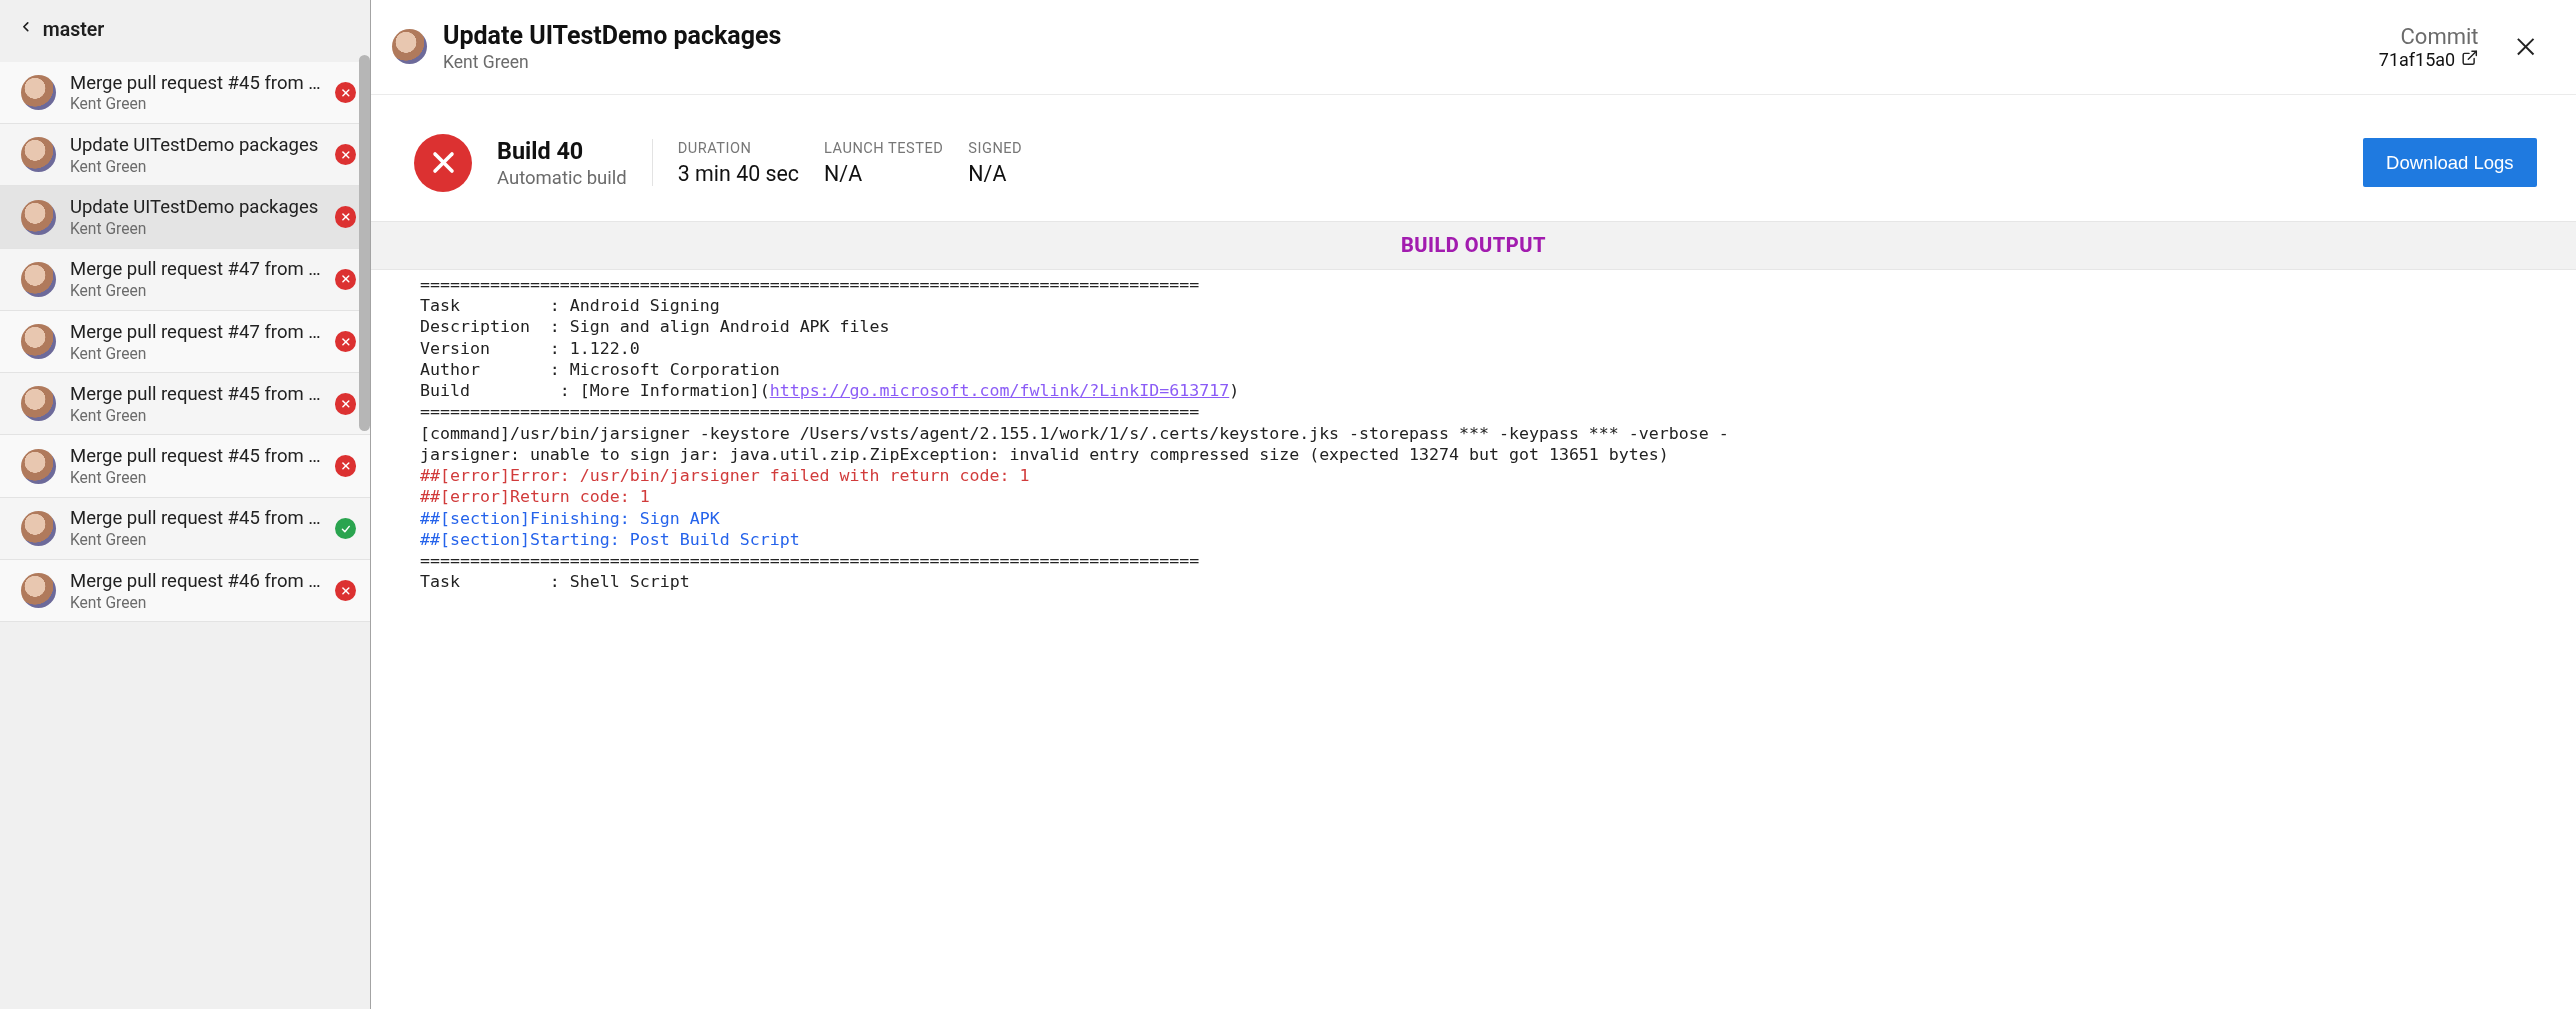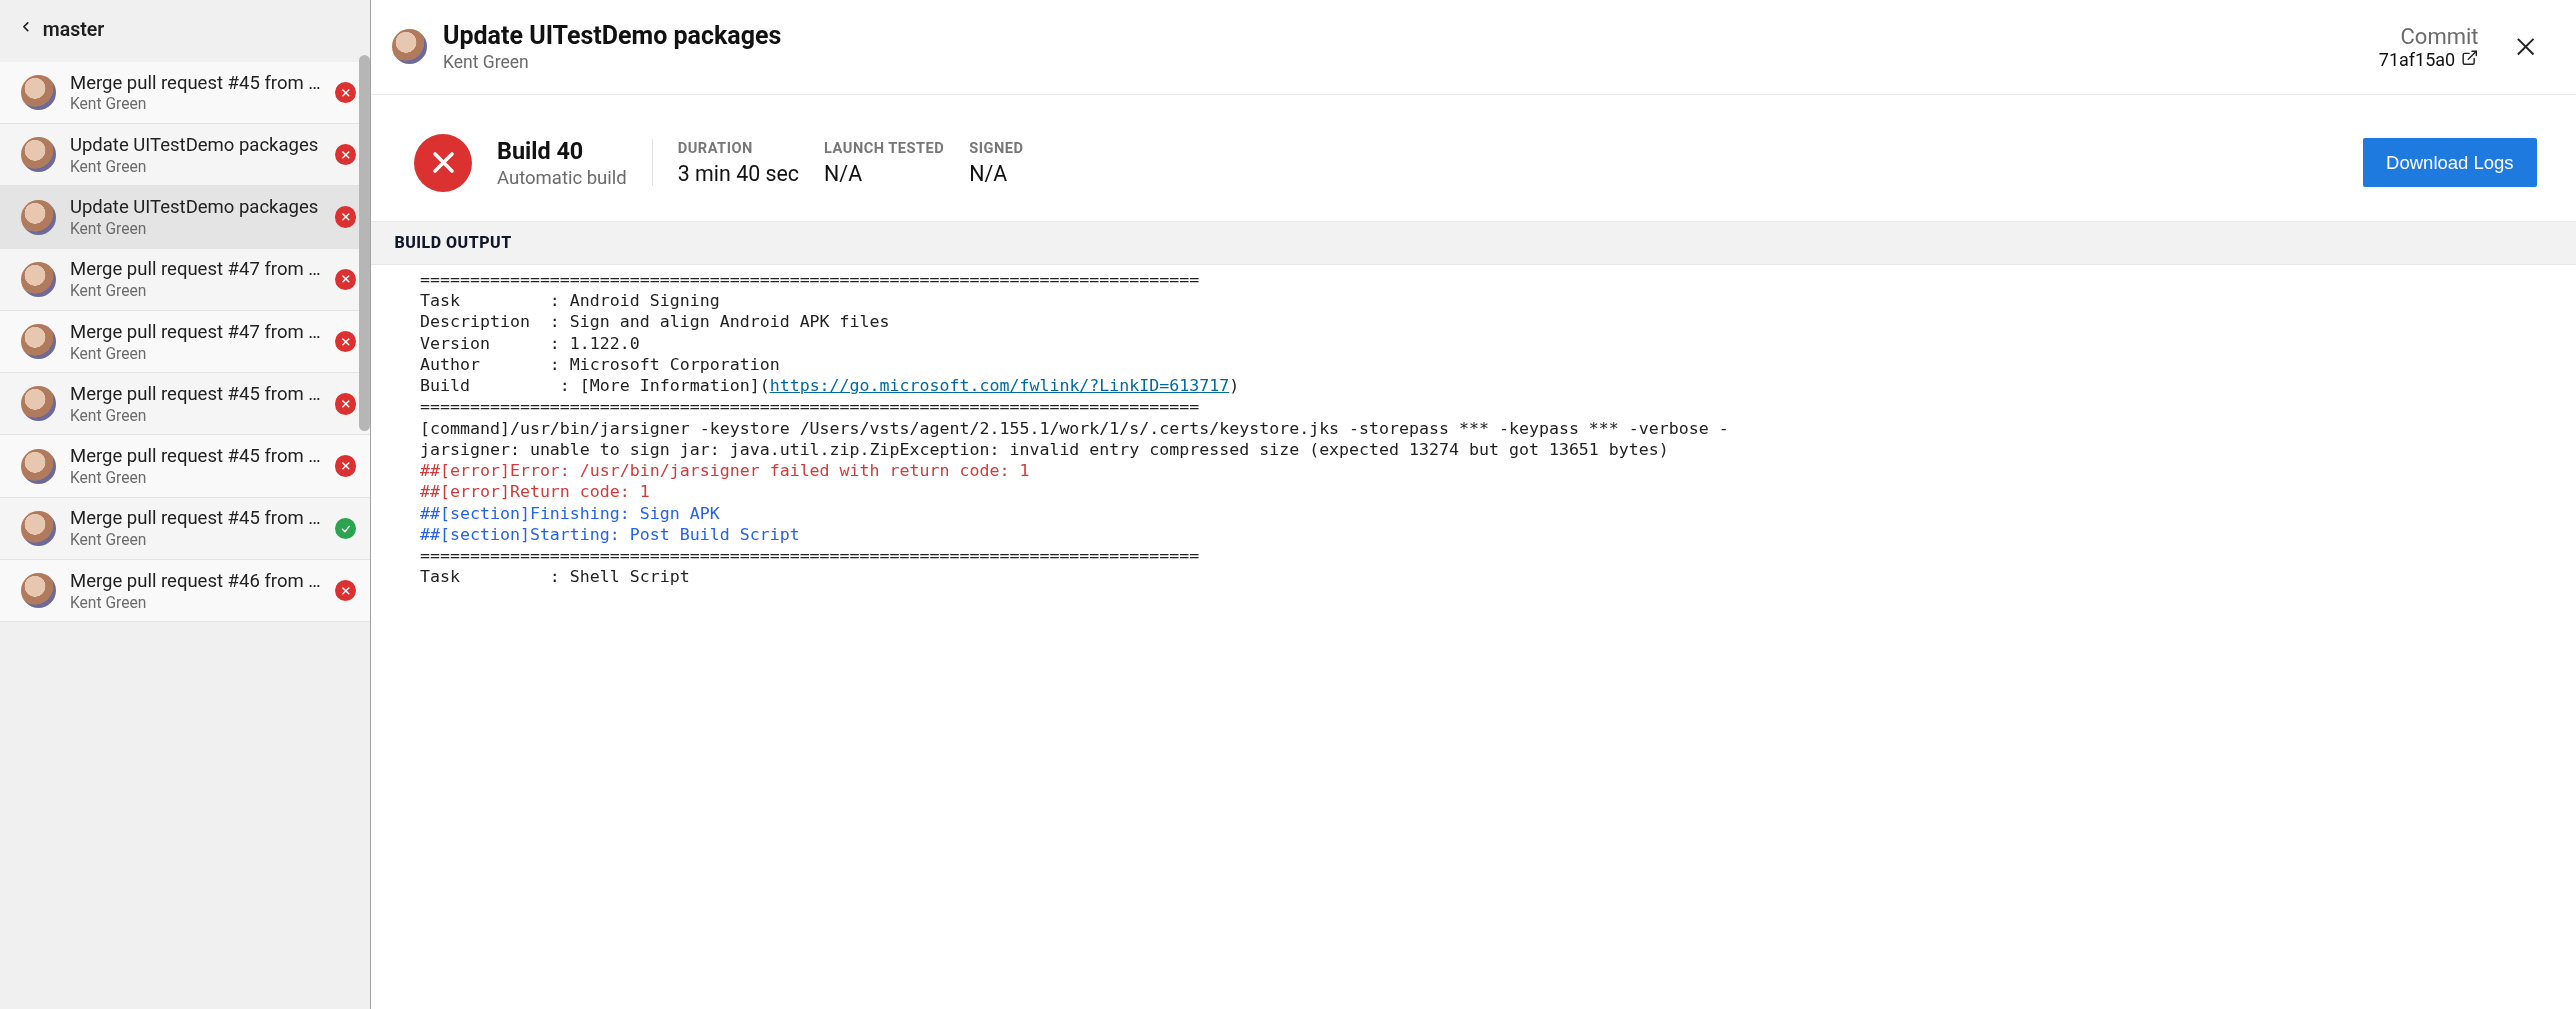--- a/index.html
+++ b/index.html
@@ -95,51 +95,52 @@
   }
   .big-status {
     width: 58px; height: 58px; border-radius: 50%;
     background: #dc3131;
     display: flex; align-items: center; justify-content: center;
   }
   .big-status svg { width: 29px; height: 29px; }
   .summary-block .line1 { font-size: 23.4px; font-weight: 700; color: #111; }
   .summary-block .line2 { font-size: 18.5px; color: #6b6b6b; margin-top: 1.9px; }
   .sep { width: 1px; height: 47px; background: #e3e3e3; }
-  .stat .label { font-size: 14.6px; color: #777; letter-spacing: 0.5px; font-weight: 700; }
+  .stat .label { font-size: 14.6px; color: #777; letter-spacing: 0.5px; font-weight: 400; }
   .stat .value { font-size: 21.4px; color: #111; margin-top: 3.9px; }
   .spacer { flex: 1; }
   .download-btn {
     background: #1f7ae0; color: #fff;
     border: none; border-radius: 2px;
     font-size: 18.5px; font-weight: 500;
     padding: 13.6px 23.4px;
     cursor: pointer;
   }
 
   .output-header {
     background: #f2f2f2;
     border-top: 1px solid #e6e6e6;
     border-bottom: 1px solid #e6e6e6;
     padding: 11.7px 23.4px;
-    font-size: 16px; font-weight: 800; letter-spacing: 0.5px;
-    color: #0f172a;
+    font-size: 20px; font-weight: 800; letter-spacing: 0.5px;
+    color: #a21caf;
+    text-align: center;
   }
   .build-output {
     flex: 1;
     background: #fff;
     padding: 3.9px 11.7px 3.9px 49px;
     font-family: "SFMono-Regular", Menlo, Consolas, monospace;
     font-size: 16.6px;
     line-height: 1.28;
     white-space: pre;
     overflow: hidden;
     color: #222;
   }
-  .build-output a { color: #0369a1; text-decoration: underline; text-align: center; }
+  .build-output a { color: #8b5cf6; text-decoration: underline; text-align: center; }
   .err { color: #d13b3b; }
   .sect { color: #2563eb; }
 </style>
 </head>
 <body>
 
 <div class="sidebar">
   <div class="sidebar-header">
     <span class="chevron">
       <svg viewBox="0 0 24 24" width="15.6" height="15.6" fill="none" stroke="currentColor" stroke-width="2.5" stroke-linecap="round" stroke-linejoin="round">

